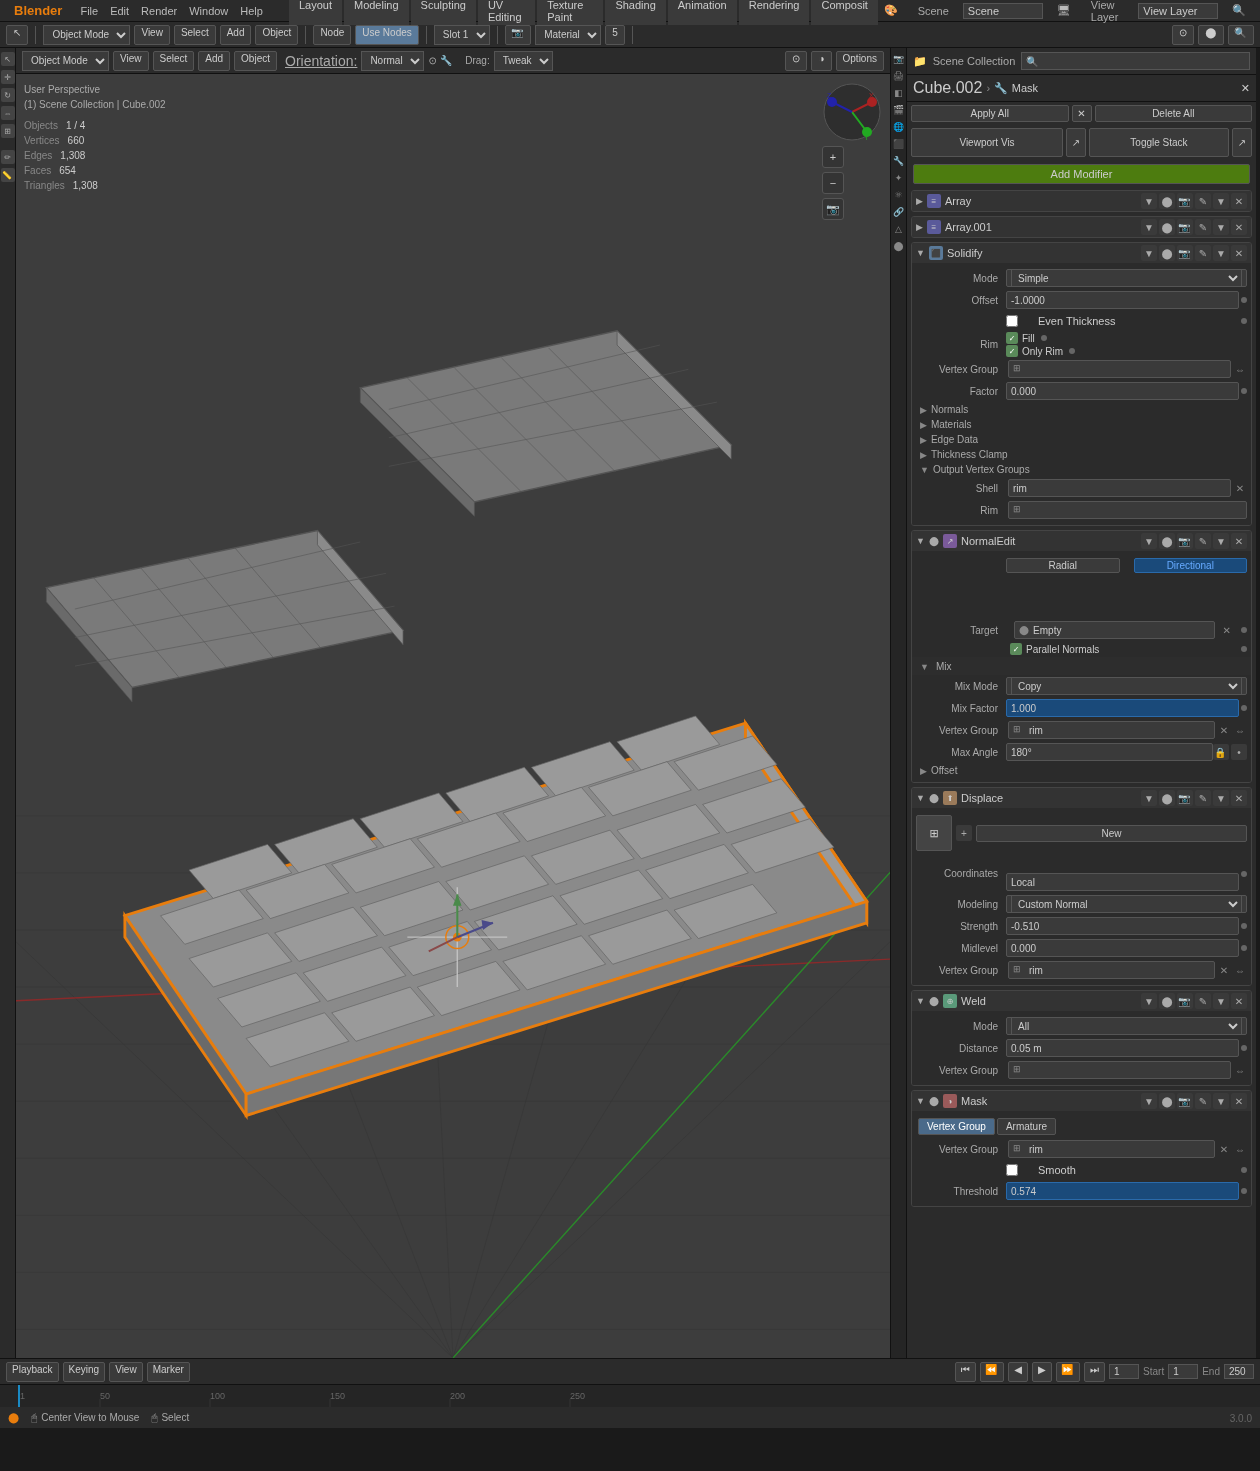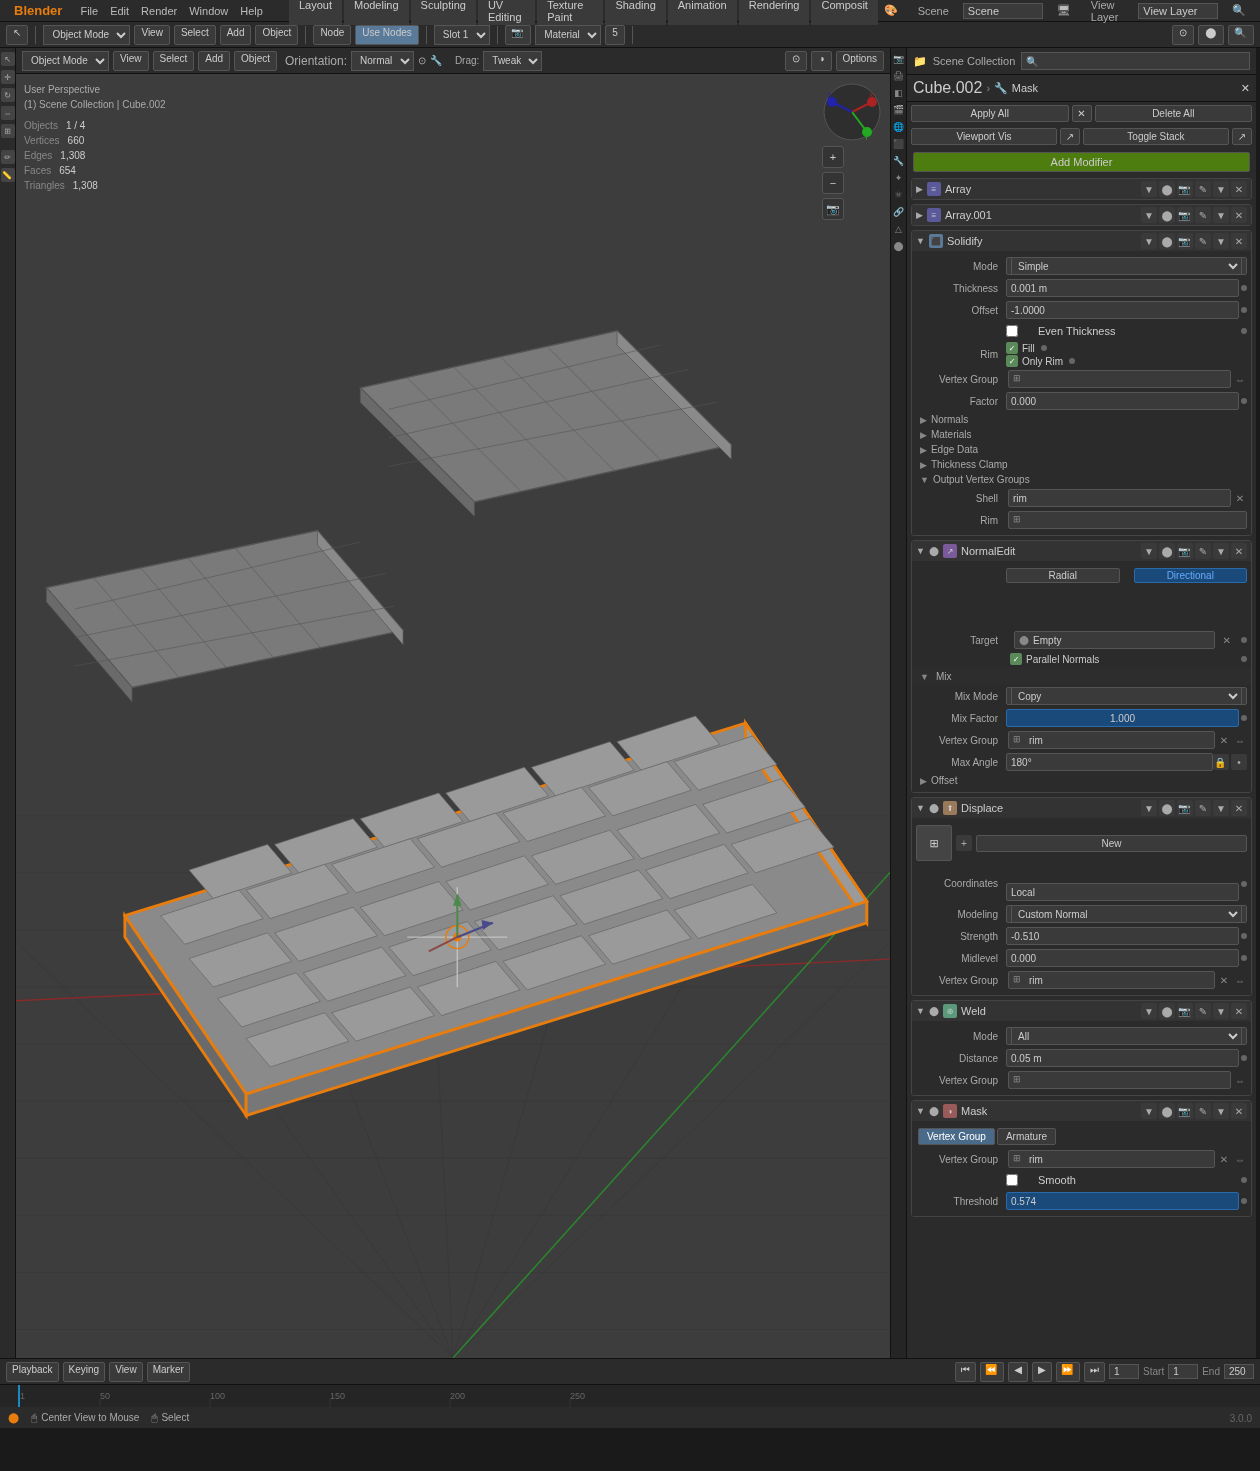--- a/index.html
+++ b/index.html
@@ -227,21 +227,21 @@
 
     <div class="viewport-header">
       <select>
         <option>Object Mode</option>
       </select>
       <div class="btn">View</div>
       <div class="btn">Select</div>
       <div class="btn">Add</div>
       <div class="btn">Object</div>
       <div class="separator"></div>
-      <span style="color:#aaa;font-size:12px;">Orientation:</span>
+      <span style="color:#aaa;font-size:14px;text-decoration:underline;">Orientation:</span>
       <select>
         <option>Normal</option>
       </select>
       <span style="color:#aaa;font-size:10px;">⊙</span>
       <span style="color:#aaa;font-size:10px;">🔧</span>
       <span style="color:#aaa;font-size:10px;margin-left:8px;">Drag:</span>
       <select>
         <option>Tweak</option>
       </select>
       <div style="margin-left:auto;display:flex;gap:4px;">
@@ -456,21 +456,21 @@
         <span style="color:#ccc;font-size:11px;">Mask</span>
         <span style="margin-left:auto;">✕</span>
       </div>
 
       <div style="display:flex;gap:3px;padding:3px 4px;">
         <button style="flex:1;background:#3a3a3a;border:1px solid #555;color:#ccc;padding:2px;font-size:10px;cursor:pointer;border-radius:2px;">Apply All</button>
         <button style="width:20px;background:#3a3a3a;border:1px solid #555;color:#ccc;padding:2px;font-size:10px;cursor:pointer;border-radius:2px;">✕</button>
         <button style="flex:1;background:#3a3a3a;border:1px solid #555;color:#ccc;padding:2px;font-size:10px;cursor:pointer;border-radius:2px;">Delete All</button>
       </div>
       <div style="display:flex;gap:3px;padding:3px 4px;">
-        <button style="flex:1;background:#3a3a3a;border:1px solid #555;color:#ccc;padding:2px;font-size:10px;cursor:pointer;border-radius:2px;">Viewport Vis</button>
+        <button style="flex:1;background:#3a3a3a;border:1px solid #555;color:#ccc;padding:8px;font-size:10px;cursor:pointer;border-radius:2px;">Viewport Vis</button>
         <button style="width:20px;background:#3a3a3a;border:1px solid #555;color:#ccc;padding:2px;font-size:10px;cursor:pointer;border-radius:2px;">↗</button>
         <button style="flex:1;background:#3a3a3a;border:1px solid #555;color:#ccc;padding:2px;font-size:10px;cursor:pointer;border-radius:2px;">Toggle Stack</button>
         <button style="width:20px;background:#3a3a3a;border:1px solid #555;color:#ccc;padding:2px;font-size:10px;cursor:pointer;border-radius:2px;">↗</button>
       </div>
 
       <div class="add-modifier-row">
         <button class="add-modifier-btn">Add Modifier</button>
       </div>
 
       <div class="modifier-block">
@@ -529,27 +529,20 @@
 
           <div class="prop-row">
             <span class="prop-label">Mode</span>
             <div class="prop-value" style="flex:1;">
               <select class="mode-select">
                 <option>Simple</option>
               </select>
             </div>
           </div>
 
-          <div class="prop-row">
-            <span class="prop-label">Thickness</span>
-            <div class="prop-value" style="flex:1;">
-              <span>0.001 m</span>
-            </div>
-            <div class="dot-marker"></div>
-          </div>
 
           <div class="prop-row">
             <span class="prop-label">Offset</span>
             <div class="prop-value" style="flex:1;">
               <span>-1.0000</span>
             </div>
             <div class="dot-marker"></div>
           </div>
 
           <div class="prop-row">
@@ -693,21 +686,21 @@
             <span class="prop-label">Mix Mode</span>
             <div class="prop-value" style="flex:1;">
               <select class="mode-select">
                 <option>Copy</option>
               </select>
             </div>
           </div>
 
           <div class="prop-row">
             <span class="prop-label">Mix Factor</span>
-            <div class="prop-value blue" style="flex:1;justify-content:center;">
+            <div class="prop-value blue" style="flex:1;">
               <span>1.000</span>
             </div>
             <div class="dot-marker"></div>
           </div>
 
           <div class="vertex-group-row">
             <span class="vg-label">Vertex Group</span>
             <div class="vg-input">
               <span class="vg-icon">⊞</span>
               <span>rim</span>

